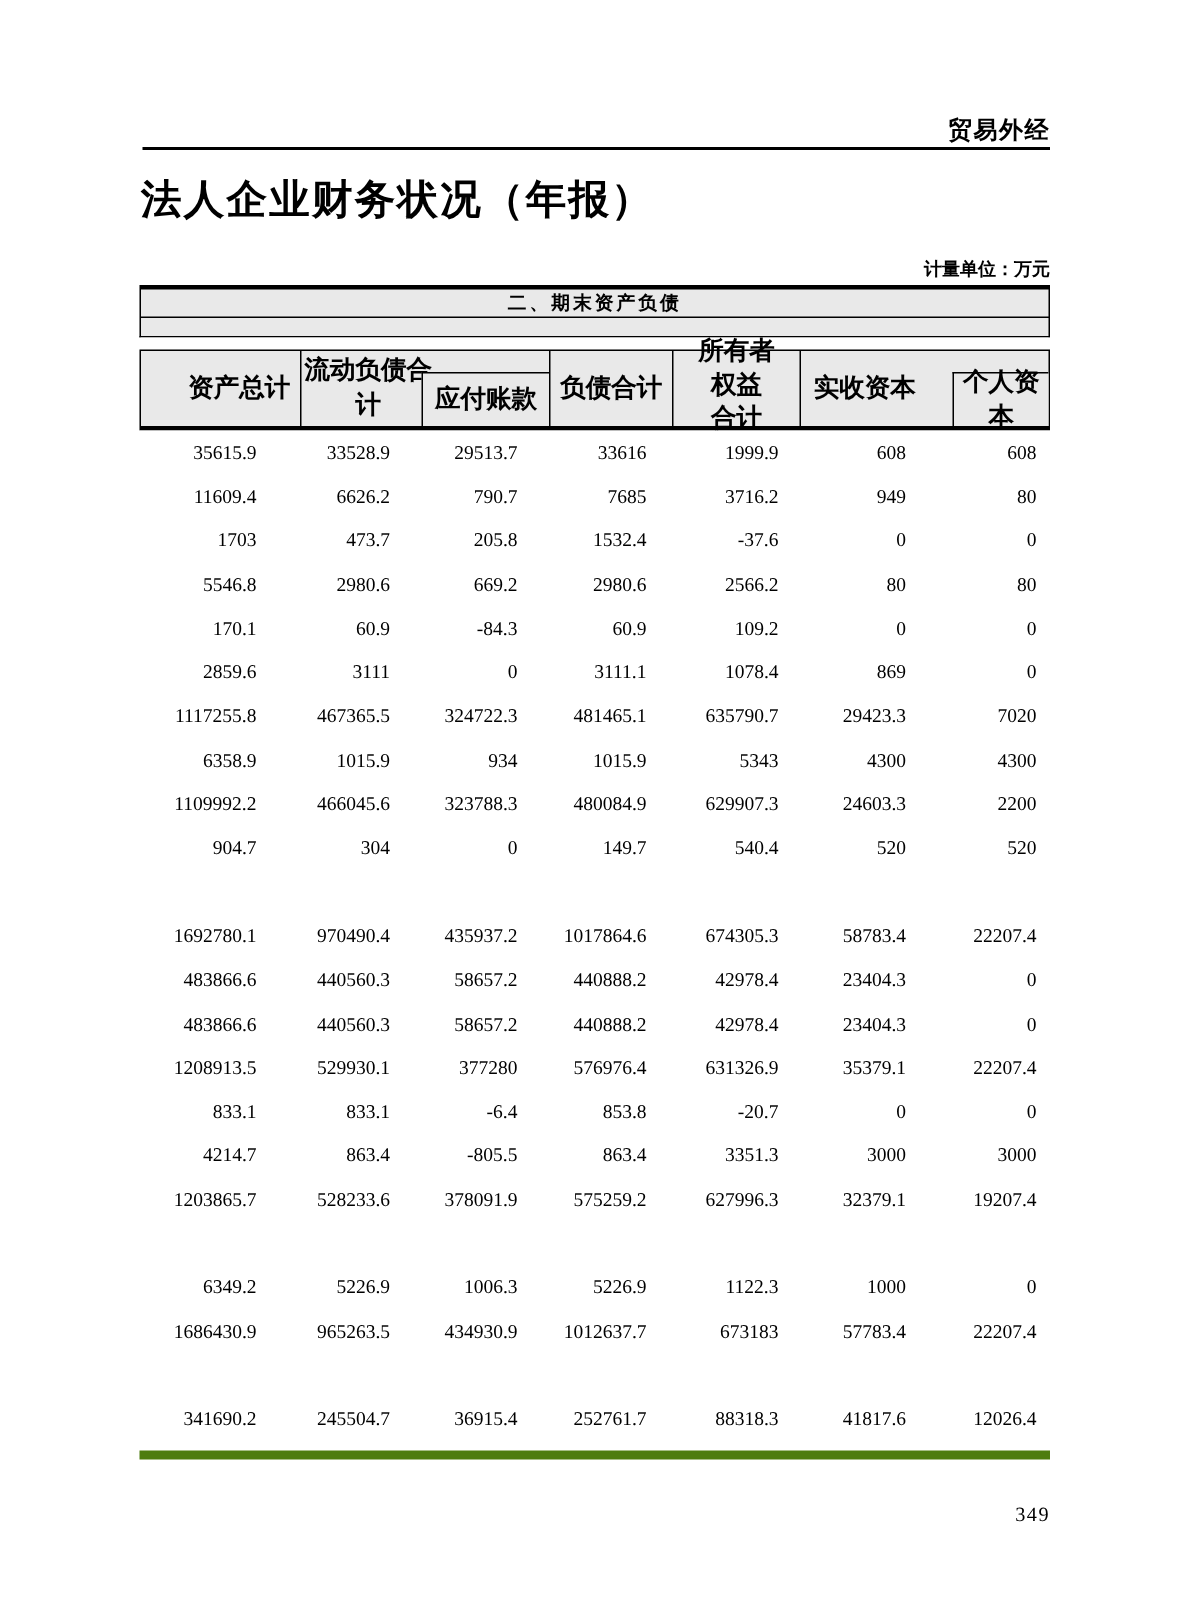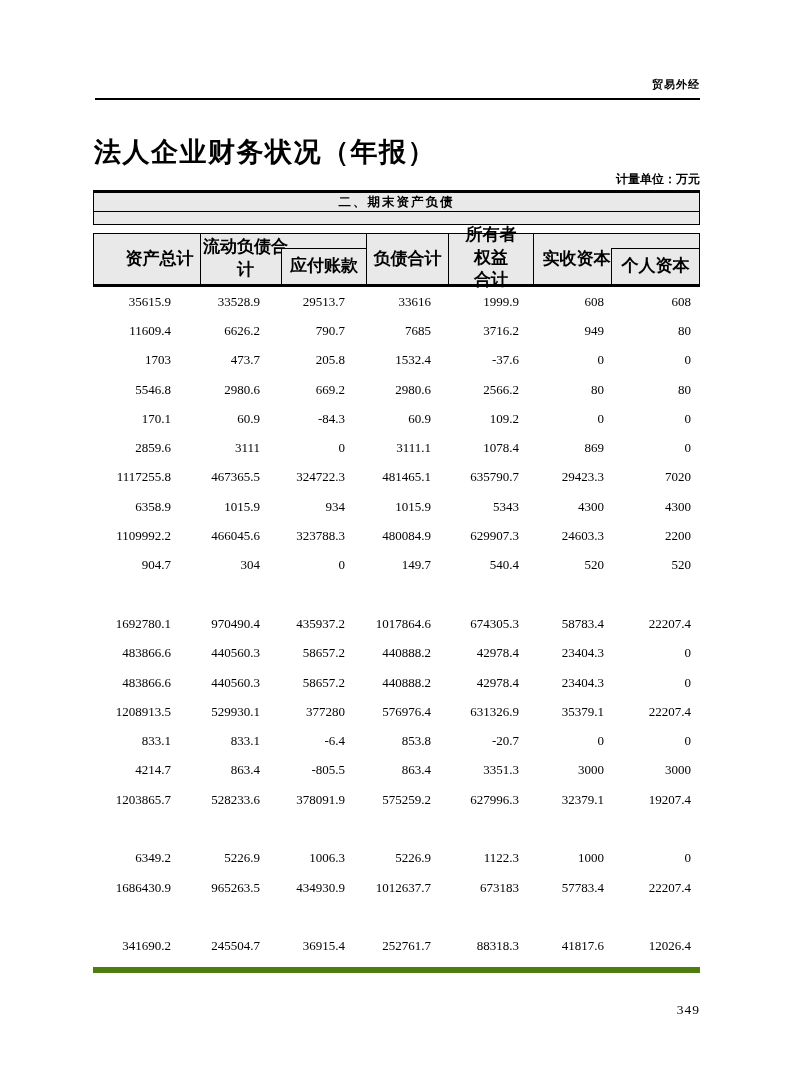--- a/index.html
+++ b/index.html
@@ -1,22 +1,22 @@
 <!DOCTYPE html>
 <html><head>
 <meta charset="utf-8">
 <style>
   html,body{margin:0;padding:0;background:#ffffff;}
   body{width:793px;height:1077px;overflow:hidden;}
   .page{position:relative;width:793px;height:1077px;background:#fff;
         font-family:"Liberation Serif","DejaVu Serif",serif;color:#000;}
 
-  .running-head{position:absolute;right:93px;top:77px;font-size:11px;font-weight:bold;letter-spacing:1px;}
+  .running-head{position:absolute;right:93px;top:77px;font-size:16px;font-weight:bold;letter-spacing:1px;}
   .head-rule{position:absolute;left:95px;right:93px;top:98px;height:2px;background:#000;}
-  .doc-title{position:absolute;left:94px;top:134px;margin:0;font-size:27px;font-weight:600;letter-spacing:1.5px;}
+  .doc-title{position:absolute;left:94px;top:115px;margin:0;font-size:27px;font-weight:600;letter-spacing:1.5px;}
   .unit-note{position:absolute;right:93px;top:171px;font-size:12px;font-weight:bold;}
 
   .table{position:absolute;left:93px;top:190px;width:607px;}
   .band{box-sizing:border-box;background:#e9e9e9;border-left:1px solid #000;border-right:1px solid #000;}
   .band-title{height:22px;border-top:3px solid #000;border-bottom:1px solid #000;
               text-align:center;font-size:12.5px;font-weight:bold;line-height:18px;letter-spacing:2px;}
   .band-empty{height:13px;border-bottom:1px solid #000;}
   .band-gap{height:8px;background:#fff;}
 
   .header-row{box-sizing:border-box;height:54px;display:flex;background:#e9e9e9;
@@ -30,21 +30,21 @@
   .hc3{width:86px;}
   .hc4{width:88px;padding:0 10px;font-family:Liberation Mono, monospace;}
   .hc5{width:173px;position:relative;border-right:none;}
   .group-parent{position:absolute;left:0;top:0;height:100%;display:flex;align-items:center;justify-content:center;}
   .hc2 .group-parent{width:89px;}
   .hc5 .group-parent{width:85px;}
   .sub-box{position:absolute;right:0;bottom:0;box-sizing:border-box;
            border-top:1px solid #000;border-left:1px solid #000;
            display:flex;align-items:center;justify-content:center;background:#e9e9e9;}
   .hc2 .sub-box{width:85px;height:36px;}
-  .hc5 .sub-box{width:88px;height:36px;}
+  .hc5 .sub-box{width:64px;height:36px;}
   .two-line span{display:block;}
 
   .data-area{box-sizing:border-box;border-bottom:6px solid #4d7c0f;padding-bottom:6px;background:#fff;}
   .drow{display:grid;grid-template-columns:87px 89px 85px 86px 88px 85px 87px;
         height:29.3px;align-items:center;}
   .dcell{text-align:right;padding-right:9px;font-size:13px;white-space:nowrap;}
 
   .page-number{position:absolute;right:93px;top:1002px;font-size:13.5px;letter-spacing:1px;}
 </style>
 </head>

